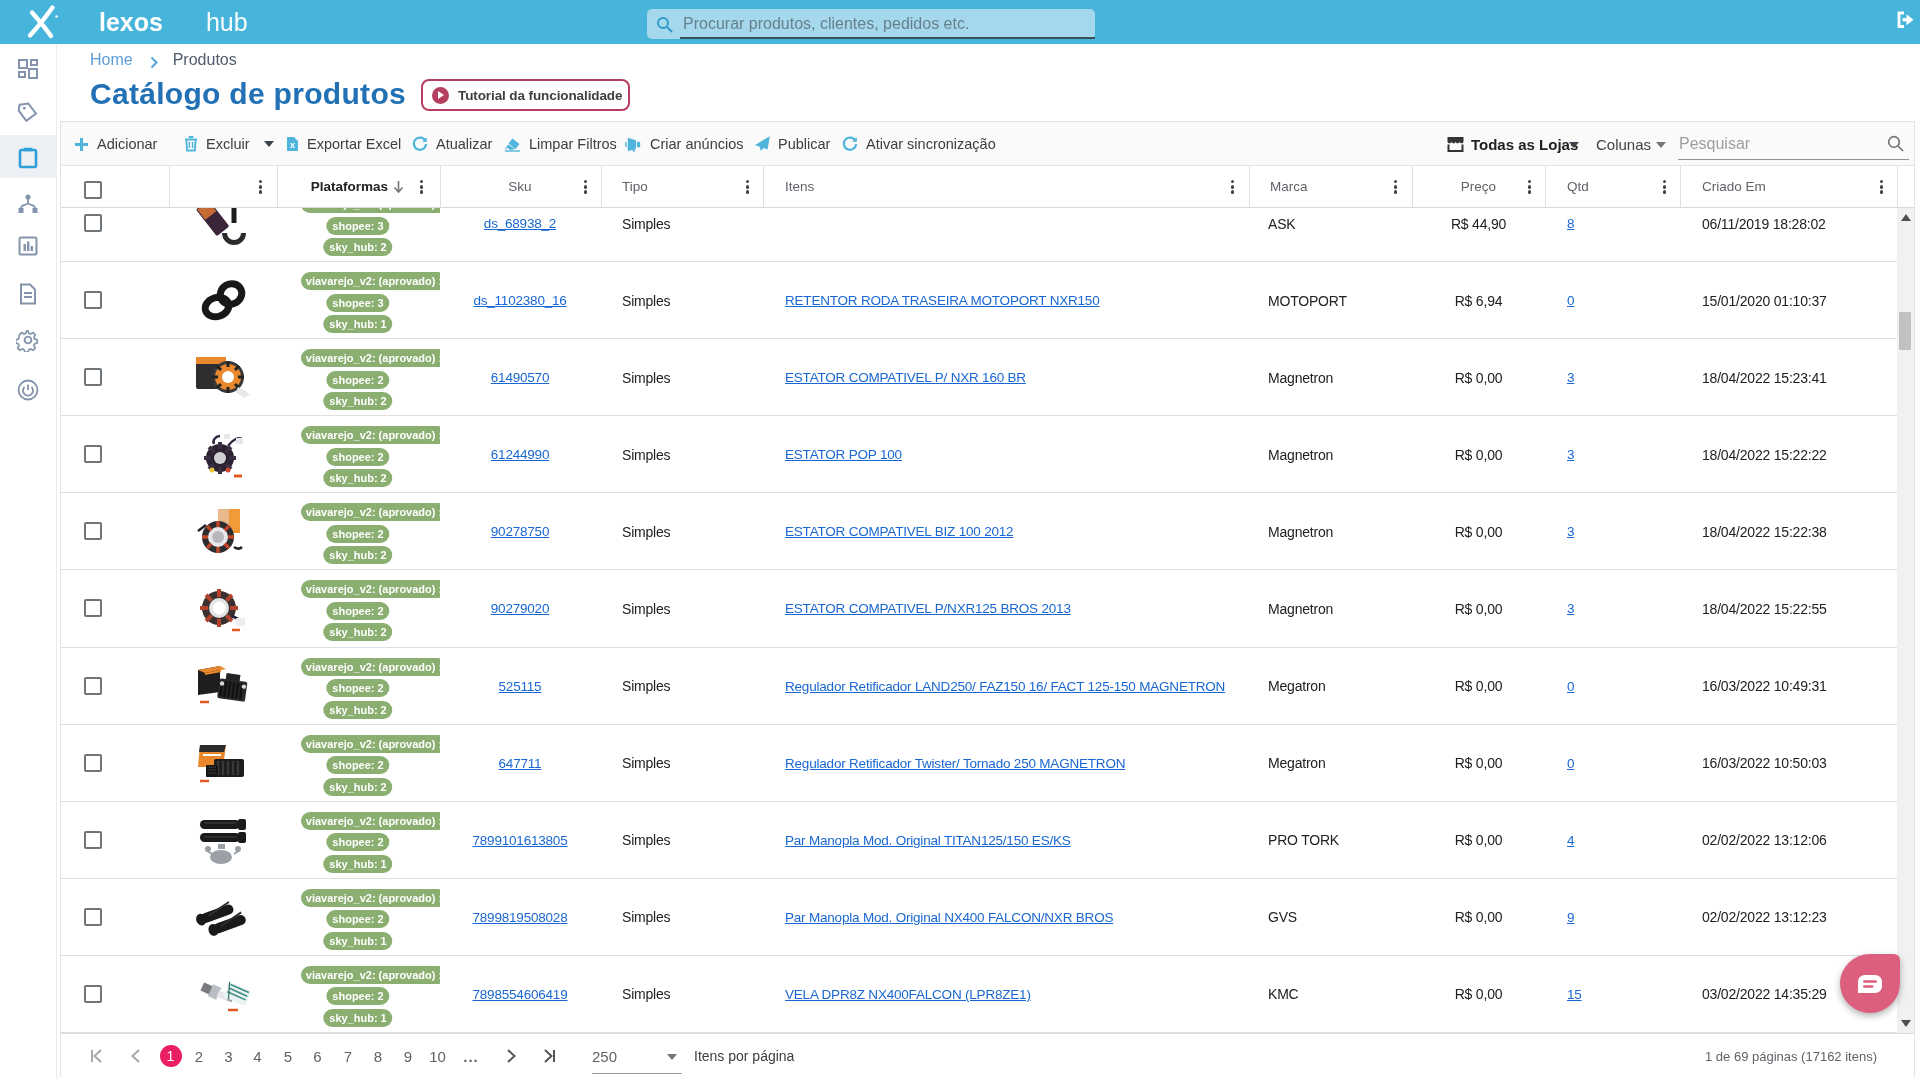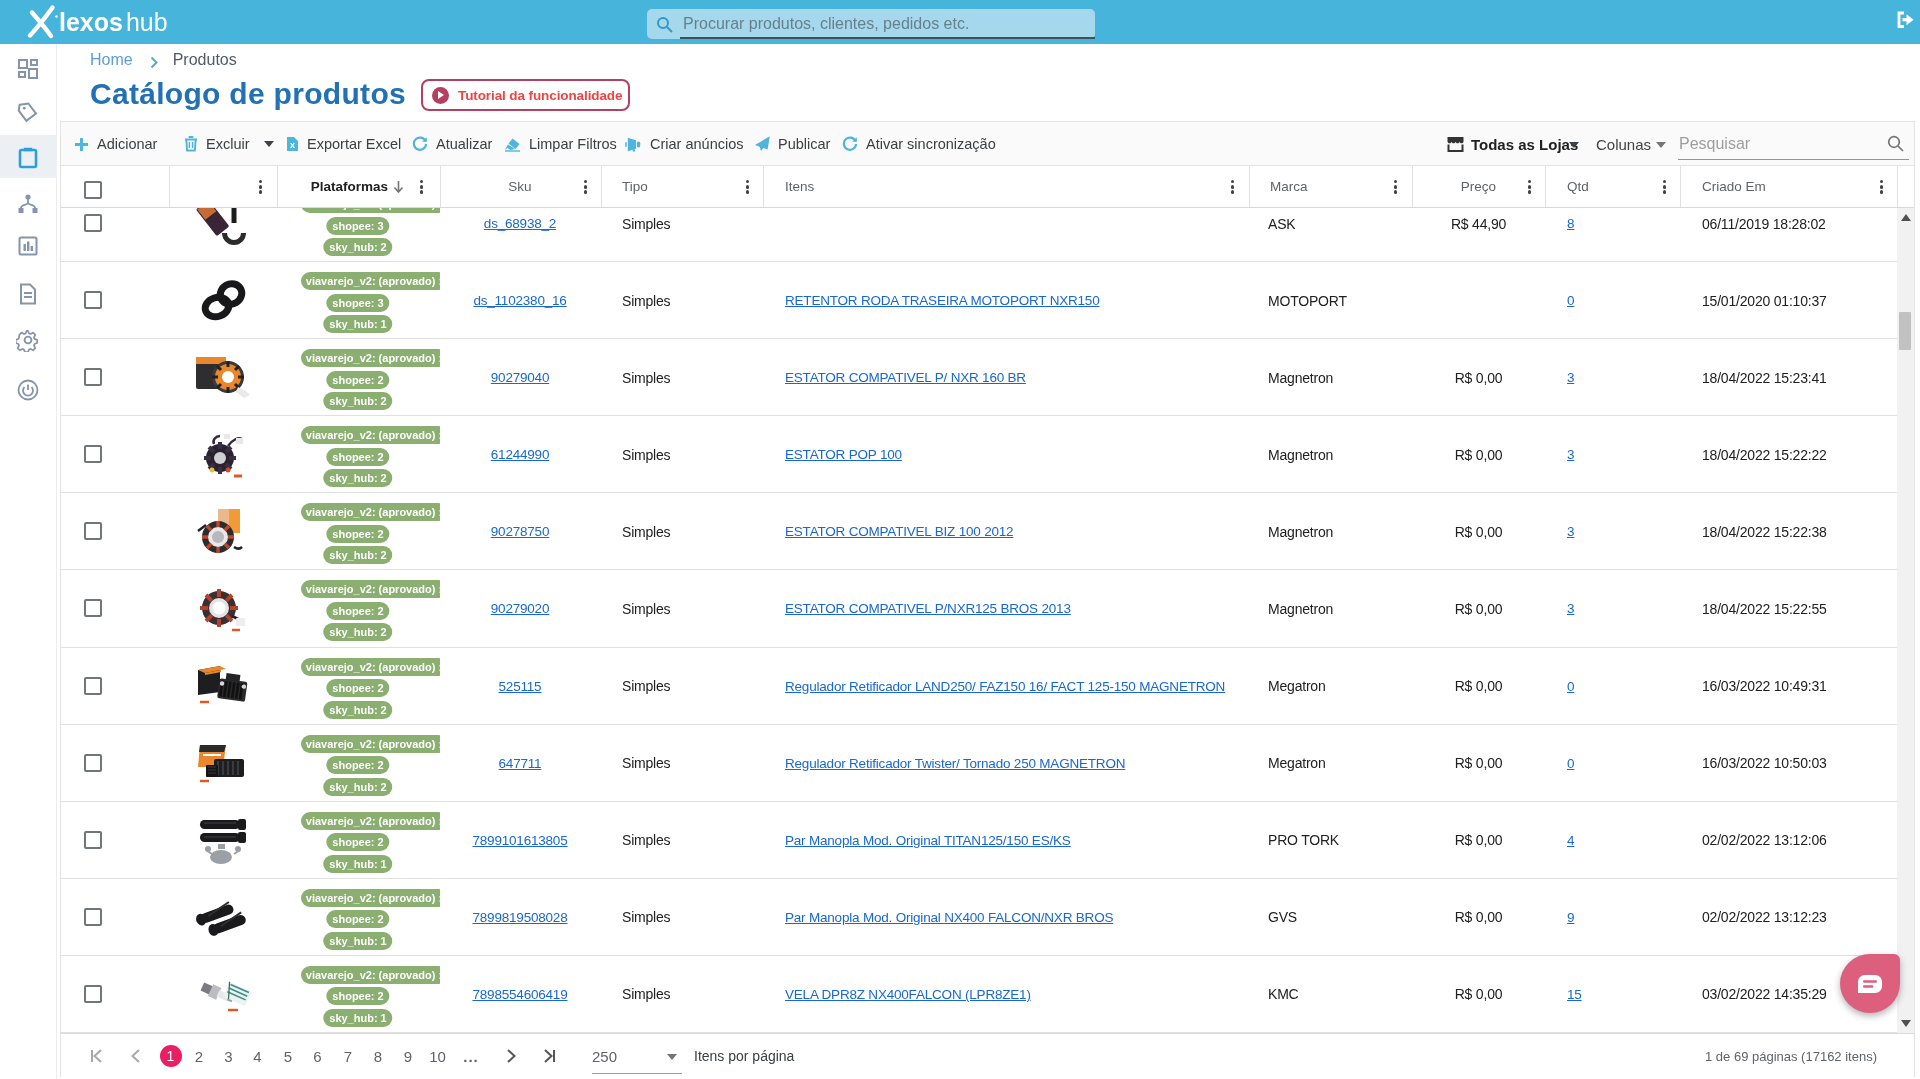--- a/index.html
+++ b/index.html
@@ -1,38 +1,38 @@
 <!DOCTYPE html>
 <html><head><meta charset="utf-8"><title>Catálogo de produtos</title>
 <style>
 *{margin:0;padding:0;box-sizing:border-box;}
 html,body{width:1920px;height:1079px;overflow:hidden;background:#fff;
  font-family:"Liberation Sans",sans-serif;}
 .abs{position:absolute;}
 .topbar{position:absolute;left:0;top:0;width:1920px;height:44px;background:#47B5DB;}
-.logo{position:absolute;left:25px;top:2px;height:40px;display:flex;align-items:center;}
+.logo{position:absolute;left:25px;top:2px;height:40px;display:flex;align-items:center;gap:40px;}
 .logo .lexos{color:#fff;font-weight:bold;font-size:25px;}
 .logo .hub{color:#fff;font-weight:400;font-size:25px;margin-left:3px;opacity:.96;}
 .search{position:absolute;left:647px;top:9px;width:448px;height:30px;
  background:#A5D8EC;border-radius:5px;}
 .search .ul{position:absolute;left:33px;right:0px;bottom:0px;height:2px;background:#3E505B;}
 .search .ph{position:absolute;left:36px;top:6px;font-size:16px;color:#66808D;}
 .search svg{position:absolute;left:9px;top:7px;}
 .sidebar{position:absolute;left:0;top:44px;width:57px;height:1035px;background:#fff;
  border-right:1px solid #EDEDED;}
 .sideact{position:absolute;left:0;top:91px;width:57px;height:43px;background:#ECF0F5;}
 .sideic{position:absolute;left:16px;width:24px;height:24px;}
 .bc{position:absolute;top:51px;font-size:16px;}
 .title{position:absolute;left:90px;top:77px;font-size:30px;font-weight:bold;color:#2171B4;letter-spacing:.3px;}
 .tutbtn{position:absolute;left:421px;top:79px;width:209px;height:32px;border:2px solid #B43F5E;
  border-radius:8px;display:flex;align-items:center;}
 .tutbtn .circ{width:17px;height:17px;border-radius:50%;background:#B43F5E;margin-left:9px;position:relative;}
 .tutbtn .circ:after{content:'';position:absolute;left:6px;top:4.5px;border-left:6px solid #fff;
  border-top:4px solid transparent;border-bottom:4px solid transparent;}
-.tutbtn .txt{color:#ef4444;font-weight:bold;font-size:13.5px;margin-left:9px;white-space:nowrap;letter-spacing:-0.1px;}
+.tutbtn .txt{color:#404040;font-weight:bold;font-size:13.5px;margin-left:9px;white-space:nowrap;letter-spacing:-0.1px;}
 .card{position:absolute;left:60px;top:121px;width:1855px;height:956px;border:1px solid #E3E3E3;background:#fff;}
 .toolbar{position:absolute;left:0;top:0;width:1853px;height:44px;background:#FAFAFA;border-bottom:1px solid #E3E3E3;}
 .tbtn{position:absolute;top:0;height:44px;display:flex;align-items:center;gap:8px;
  font-size:14.5px;color:#3C4043;}
 .tbtn svg{flex:0 0 auto;}
 .rgt{position:absolute;top:0;height:44px;display:flex;align-items:center;}
 .ghead{position:absolute;left:0;top:44px;width:1853px;height:42px;background:#fff;border-bottom:1px solid #D9D9D9;}
 .hcell{position:absolute;top:0;height:41px;display:flex;align-items:center;font-size:13.5px;color:#5F6368;}
 .vline{position:absolute;top:0;width:1px;height:41px;background:#E0E0E0;}
 .hdots{position:absolute;top:14px;width:4px;height:14px;}
@@ -344,20 +344,21 @@
             <span class="pill p3">sky_hub: 1</span>
           </div>
           <div class="cell skuc">
             <a class="lk">ds_1102380_16</a>
           </div>
           <div class="cell tipoc">Simples</div>
           <div class="cell nomec">
             <a class="lk">RETENTOR RODA TRASEIRA MOTOPORT NXR150</a>
           </div>
           <div class="cell marcac">MOTOPORT</div>
+          <div class="cell precoc">R$ 6,94</div>
           <div class="cell qtdc">
             <a class="lk">0</a>
           </div>
           <div class="cell criadoc">15/01/2020 01:10:37</div>
         </div>
         <div class="row">
           <span class="cb"></span>
           <div class="imgc">
             <svg width="58" height="58" viewBox="0 0 58 58">
               <rect x="2" y="8" width="30" height="32" rx="2" fill="#2E2E30"></rect>
@@ -370,21 +371,21 @@
               </g>
               <path d="M44 38l8 4 4 4-6 3-8-6z" fill="#E9E9EC"></path>
             </svg>
           </div>
           <div class="platc">
             <span class="pill via">viavarejo_v2: (aprovado) :</span>
             <span class="pill p2">shopee: 2</span>
             <span class="pill p3">sky_hub: 2</span>
           </div>
           <div class="cell skuc">
-            <a class="lk">90279040</a>
+            <a class="lk">61490570</a>
           </div>
           <div class="cell tipoc">Simples</div>
           <div class="cell nomec">
             <a class="lk">ESTATOR COMPATIVEL P/ NXR 160 BR</a>
           </div>
           <div class="cell marcac">Magnetron</div>
           <div class="cell precoc">R$ 0,00</div>
           <div class="cell qtdc">
             <a class="lk">3</a>
           </div>

